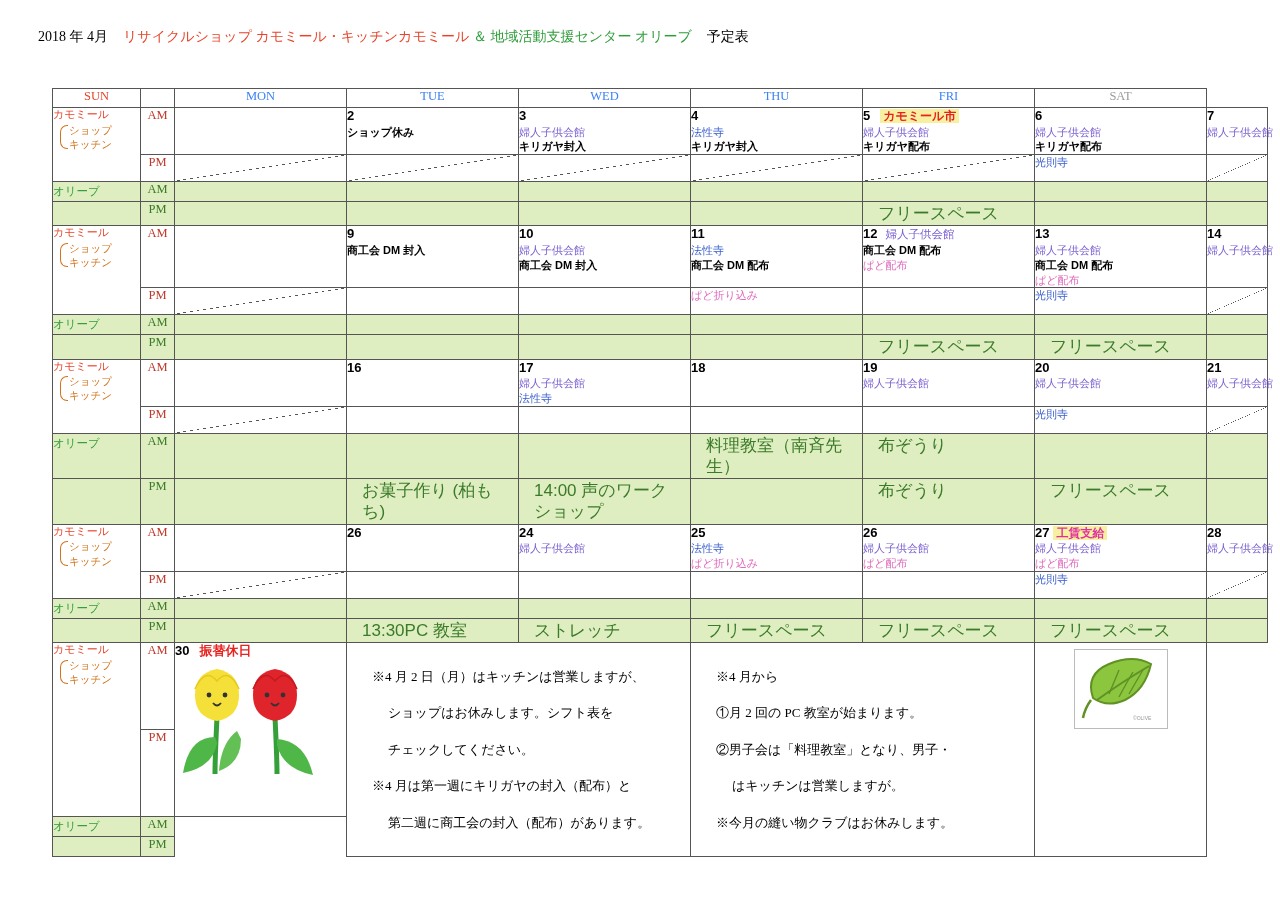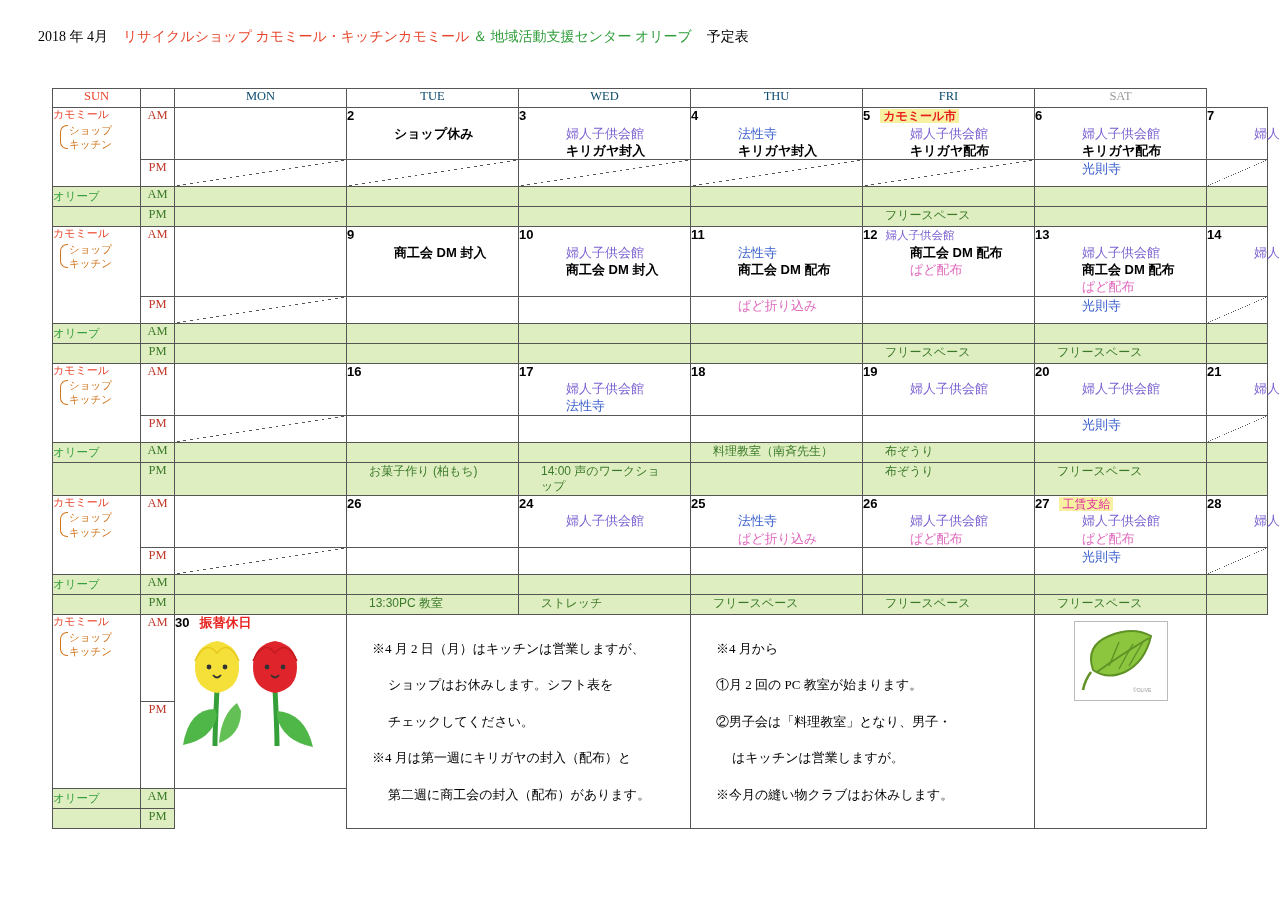--- a/index.html
+++ b/index.html
@@ -33,21 +33,21 @@
     border:1px solid #555;padding:0;vertical-align:top;
     font-size:12.5px;line-height:1.25;
   }
   col.c-label{width:88px;}
   col.c-ampm{width:34px;}
   col.c-day{width:172px;}
 
   thead th{
     height:18px;text-align:center;font-weight:normal;font-size:13px;
     font-family:"Liberation Serif","DejaVu Serif",serif;
-    background:#ffffff;color:#0c4a6e;
+    background:#ffffff;color:#3b82f6;
   }
   th.sun{color:#e8442a;}
   th.sat{color:#9a9a9a;}
 
   
   .lab{
     background:#fff;text-align:left;padding:3px 0 0 5px;font-size:11px;
     position:relative;
   }
   .lab .kamo{color:#e8442a;font-size:11px;display:block;margin-bottom:1px;}
@@ -65,37 +65,37 @@
   .ampm{
     text-align:center;font-size:11.5px;color:#c0392b;
     font-family:"Liberation Serif","DejaVu Serif",serif;
     padding-top:3px;background:#fff;
   }
   .ampm.olive-am,.ampm.olive-pm{background:#dfeec0;color:#3b7a2a;}
 
   .daycell{padding:2px 5px 2px 5px;background:#fff;}
   .daycell .dnum{font-weight:bold;font-size:13px;color:#000;display:inline-block;}
   .daycell .inline{display:inline-block;margin-left:8px;font-weight:normal;font-size:11.5px;}
-  .ev{display:block;font-size:13px;margin-top:1px;white-space:nowrap;margin-left:47px;}
+  .ev{display:block;font-size:11px;margin-top:1px;white-space:nowrap;}
   .ev.b{font-weight:bold;color:#000;}
   .ev.blue{color:#3a5fcd;}
   .ev.pink{color:#e06bbd;}
   .ev.purple{color:#7a5fd0;}
   .badge-red{
     background:#f7f0a0;color:#e8221f;font-weight:bold;font-size:12px;
     padding:0 3px;margin-left:10px;
   }
   .badge-pink{
-    background:#f7f0a0;color:#e02fa0;font-weight:normal;font-size:12px;
-    padding:0 3px;margin-left:10px;
+    background:#f7f0a0;color:#e02fa0;font-weight:bold;font-size:12px;
+    padding:0 3px;margin-left:4px;
   }
 
   .pmrow td.daycell{height:26px;}
   .olive-row td{background:#dfeec0;height:17px;}
-  .olive-row td.ev-cell{padding:1px 22px;font-size:12px;color:#2f9d3a;}
+  .olive-row td.ev-cell{padding:1px 15px;font-size:17px;color:#2f9d3a;}
   .olive-row td.ev-cell.dark{color:#3b7a2a;}
 
   
   .slash{
     background-image:linear-gradient(to right bottom,
       rgba(0,0,0,0) 0%,rgba(0,0,0,0) 49.6%,
       #555 49.6%,#555 50.4%,
       rgba(0,0,0,0) 50.4%,rgba(0,0,0,0) 100%);
     background-repeat:no-repeat;background-size:100% 100%;
   }

